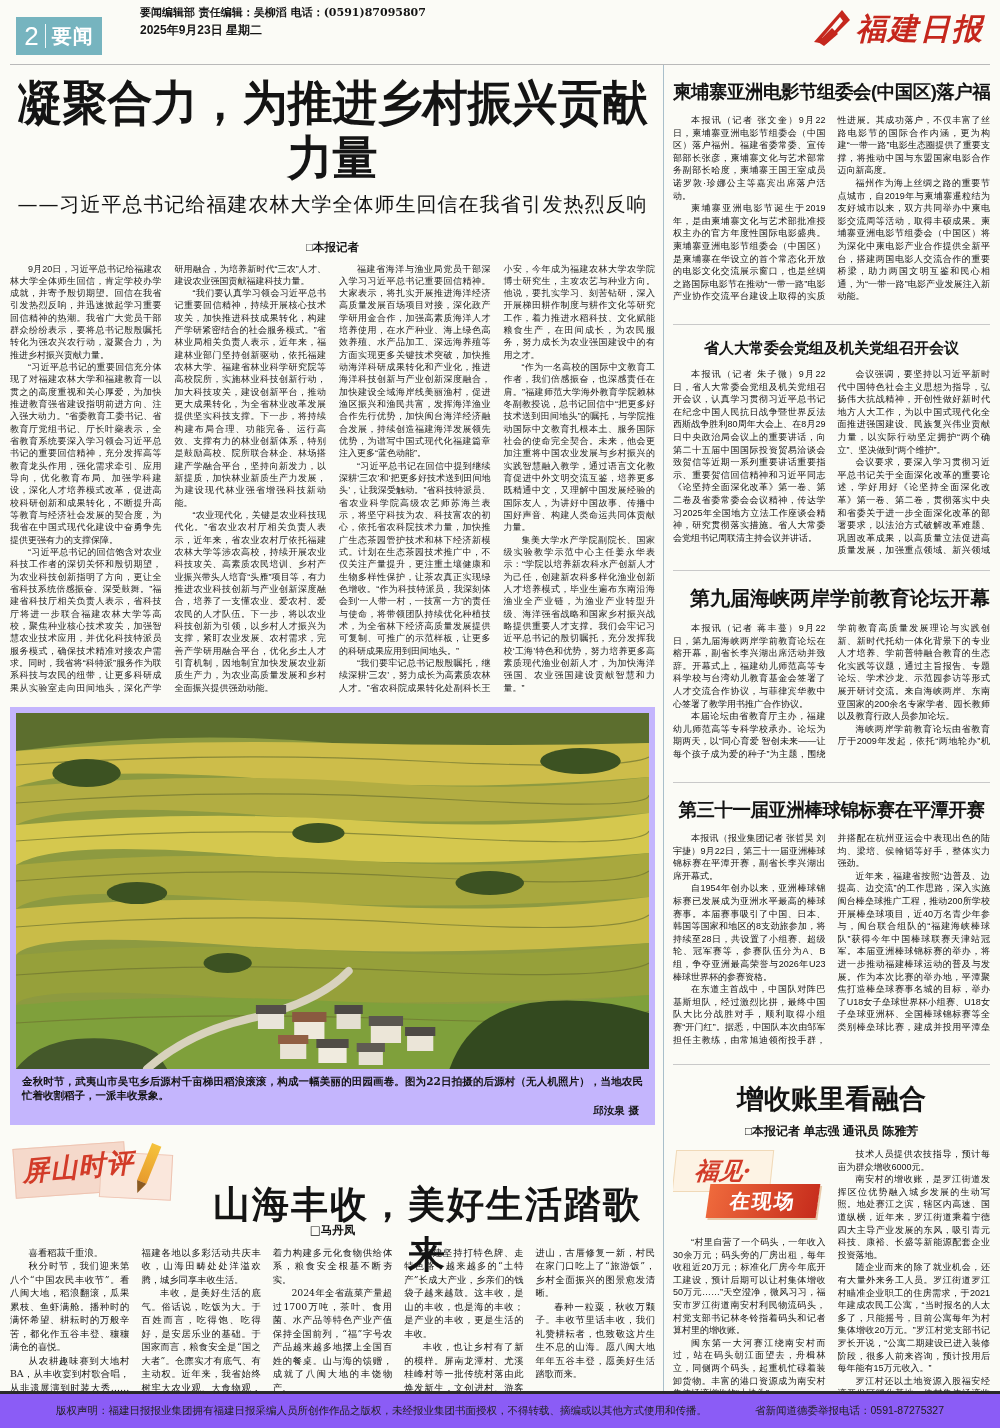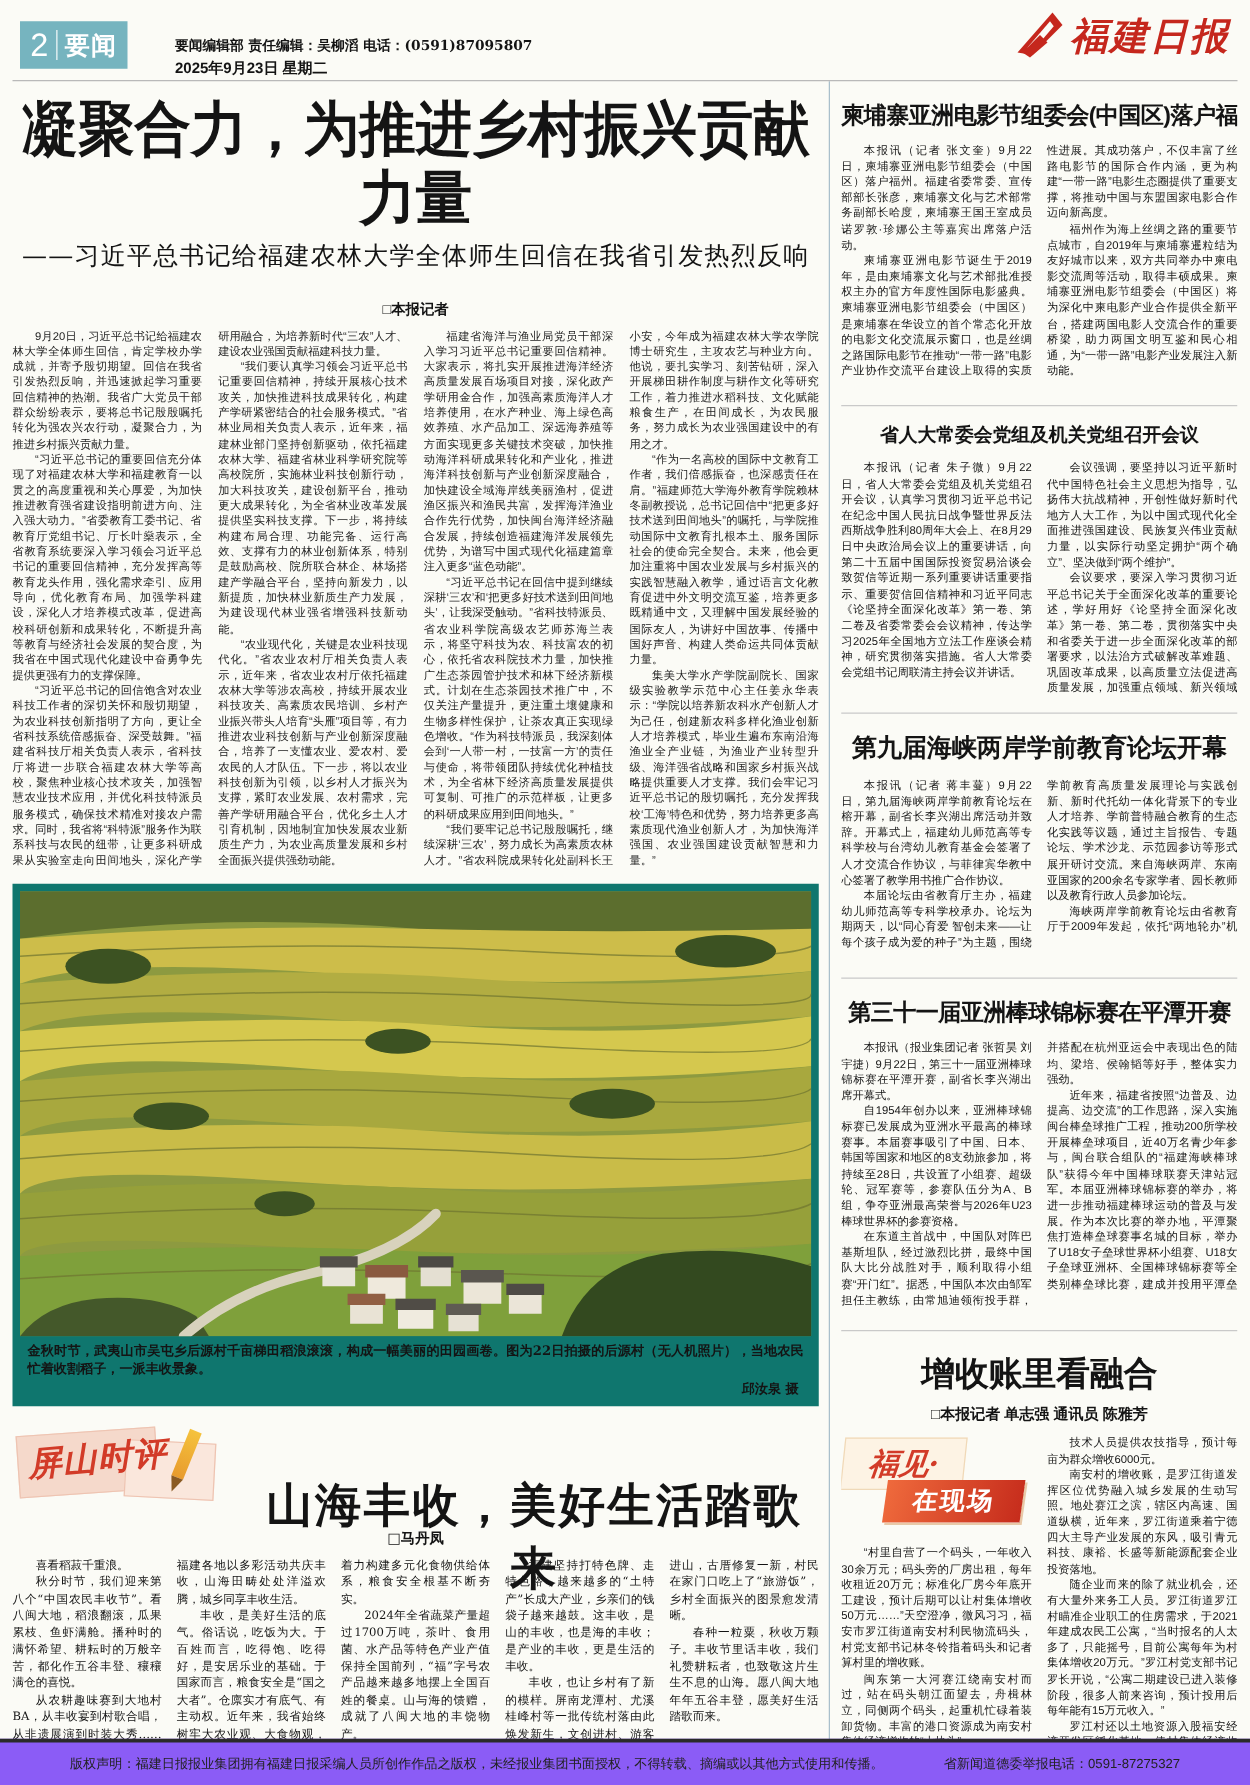--- a/index.html
+++ b/index.html
@@ -13,21 +13,21 @@
   
   .hdr{position:relative;height:64px;border-bottom:1px solid #b9b9b9;}
   .section-tag{
     position:absolute;left:6px;top:17px;width:86px;height:38px;
     background:#76b4bf;color:#fff;display:flex;align-items:center;justify-content:center;
     font-weight:bold;gap:6px;
   }
   .section-tag .num{font-size:26px;font-weight:400;}
   .section-tag .bar{width:1px;height:24px;background:#fff;opacity:.9;}
   .section-tag .sec{font-size:20px;font-weight:900;letter-spacing:1px;}
-  .ed-info{position:absolute;left:130px;top:28px;line-height:1.55;}
+  .ed-info{position:absolute;left:130px;top:4px;line-height:1.55;}
   .ed-line{font-size:11px;font-family:"DejaVu Serif",serif;font-weight:bold;}
   .date-line{font-size:12px;font-weight:bold;}
   .masthead{position:absolute;right:6px;top:8px;display:flex;align-items:center;gap:4px;}
   .masthead-text{
     font-family:"DejaVu Serif",serif;font-weight:900;font-style:italic;
     font-size:30px;color:#c5271d;letter-spacing:2px;
   }
 
   
   .grid{display:flex;height:1328px;}
@@ -44,21 +44,21 @@
     margin:8px 0 2px;letter-spacing:1px;
   }
   .lead-byline{text-align:center;font-size:11.5px;font-weight:bold;margin:22px 0 8px;}
   .lead-body{
     column-count:4;column-gap:13px;height:436px;overflow:hidden;
     font-size:9px;line-height:1.37;text-align:justify;color:#222;
   }
   .lead-body p,.col p,.r-body p,.cm-body p{margin:0;text-indent:2em;}
 
   
-  .photo-frame{margin-top:8px;background:#0f766e;padding:6px 6px 2px;}
+  .photo-frame{margin-top:8px;background:#c4b5fd;padding:6px 6px 2px;}
   .photo-frame svg{display:block;width:100%;height:356px;}
   .caption{
     font-size:10.5px;font-family:"DejaVu Serif",serif;font-weight:bold;
     padding:5px 6px 1px;line-height:1.4;text-align:justify;
   }
   .credit{font-size:10.5px;font-family:"DejaVu Serif",serif;font-weight:bold;text-align:right;padding:0 10px 5px;}
 
   
   .commentary{margin-top:10px;position:relative;}
   .cm-head{position:relative;height:84px;}
@@ -85,21 +85,21 @@
     column-count:5;column-gap:12px;height:212px;overflow:hidden;
     font-size:9.3px;line-height:1.45;text-align:justify;font-family:"DejaVu Serif",serif;
   }
 
   
   .r-article{padding:12px 0 10px;border-bottom:1px solid #c9c9c9;overflow:hidden;}
   .r-article:last-child{border-bottom:none;}
   .r-title{font-weight:900;text-align:center;margin:2px 0 10px;white-space:nowrap;}
   .r-title.t-a,.r-title.t-d{font-size:18.5px;letter-spacing:-0.5px;}
   .r-title.t-b{font-size:15px;}
-  .r-title.t-c{font-size:20px;}
+  .r-title.t-c{font-size:20px;text-align:right;}
   .r-body{column-count:2;column-gap:12px;font-size:9px;line-height:1.4;text-align:justify;overflow:hidden;}
   .h-a{height:200px;}.h-b{height:192px;}.h-c{height:150px;}.h-d{height:222px;}
 
   
   .feature .f-title{font-size:27px;font-weight:900;text-align:center;margin:4px 0 6px;}
   .f-byline{text-align:center;font-size:12px;font-weight:bold;margin-bottom:8px;}
   .f-cols{display:flex;gap:12px;height:282px;overflow:hidden;}
   .f-cols .col{flex:1;font-size:9px;line-height:1.4;text-align:justify;overflow:hidden;}
   .fujian-badge{position:relative;width:150px;height:78px;margin:2px auto 8px;}
   .fb-top{

